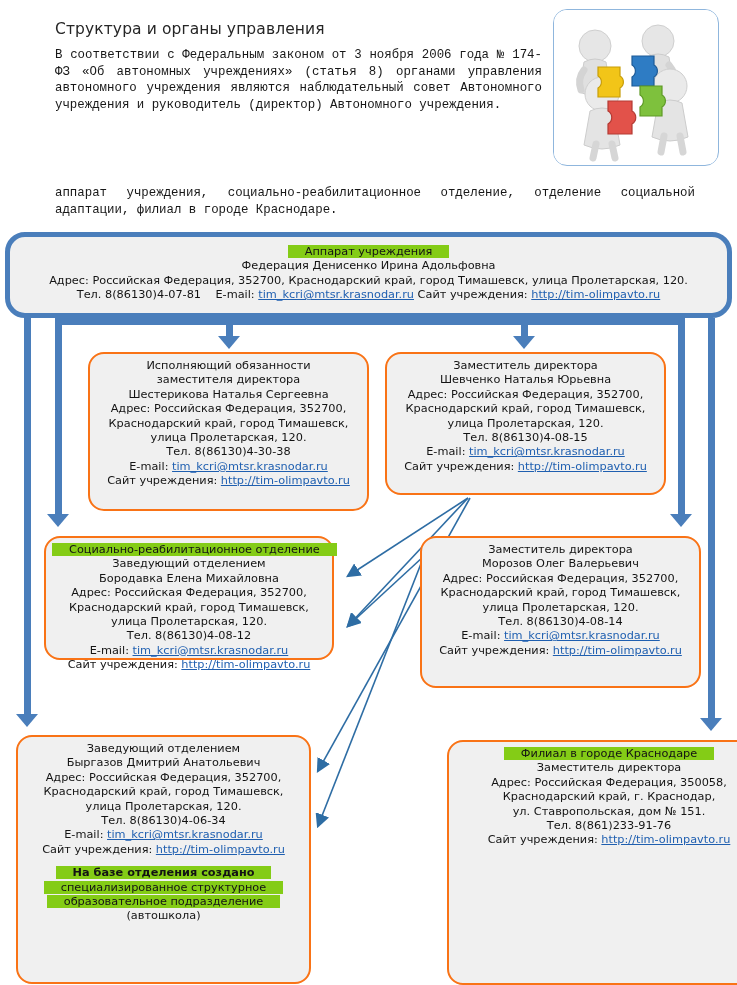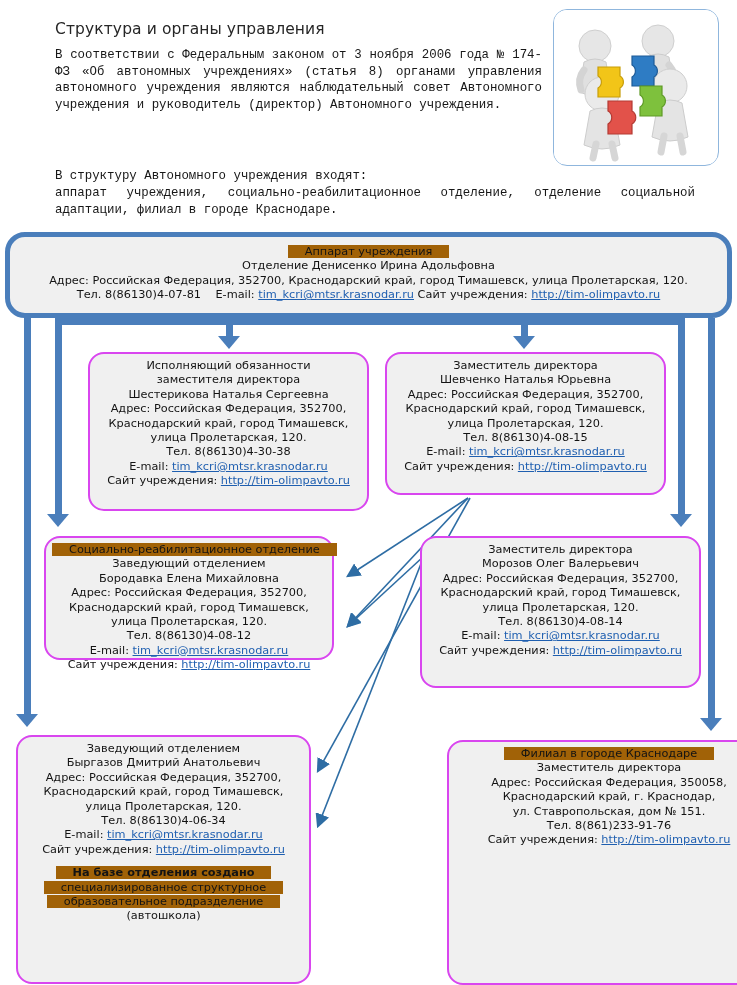--- a/index.html
+++ b/index.html
@@ -66,36 +66,36 @@
   
   #flow {
     position: absolute;
     left: 0; top: 226px; width: 737px; height: 759px;
   }
 
   
   .node {
     position: absolute;
     background: #f0f0f0;
-    border: 2px solid #d946ef;
+    border: 2px solid #f97316;
     border-radius: 16px;
     text-align: center;
     font-size: 11.3px;
     line-height: 14.4px;
     color: #131313;
     padding: 5px 6px;
     z-index: 5;
   }
   .node.thick {
     border-width: 5px;
     border-color: #4a7ebb;
     border-radius: 20px;
   }
   .node .hl {
-    background: #a16207;
+    background: #84cc16;
     padding: 0 17px;
   }
   .node a, .node .link {
     color: #1f5fb0;
     text-decoration: underline;
   }
   .ln { display: block; white-space: nowrap; }
 
   
   #node-apparat   { left: 5px;   top: 6px;   width: 727px; height: 86px; padding-top: 8px; }
@@ -132,21 +132,20 @@
 </style>
 </head>
 <body>
 
 <div id="header-area">
 
   <div id="page-title">Структура и органы управления</div>
 
   <div class="intro-para" id="intro-law">В соответствии с Федеральным законом от 3 ноября 2006 года № 174-ФЗ «Об автономных учреждениях» (статья 8) органами управления автономного учреждения являются наблюдательный совет Автономного учреждения и руководитель (директор) Автономного учреждения.</div>
 
-  <div class="intro-para" id="intro-structure-lead">В структуру Автономного учреждения входят:</div>
 
   <div class="intro-para" id="intro-structure-body">аппарат учреждения, социально-реабилитационное отделение, отделение социальной адаптации, филиал в городе Краснодаре.</div>
 
   <div id="puzzle-image">
     <svg width="163" height="154" viewBox="0 0 163 154" xmlns="http://www.w3.org/2000/svg">
       <rect x="0" y="0" width="163" height="154" fill="#ffffff"></rect>
 
       <g>
         <ellipse cx="41" cy="36" rx="16" ry="16" fill="#e6e6e6" stroke="#cfcfcf" stroke-width="1"></ellipse>
         <path d="M30 52 q11 -6 22 0 l5 30 q-16 7 -32 0 z" fill="#e0e0e0" stroke="#cccccc" stroke-width="1"></path>
@@ -225,21 +224,21 @@
 
     <line x1="470" y1="272" x2="318" y2="545" stroke="#2e6da4" stroke-width="1.6" marker-end="url(#ah)"></line>
 
     <line x1="424" y1="330" x2="318" y2="600" stroke="#2e6da4" stroke-width="1.6" marker-end="url(#ah)"></line>
 
     <line x1="424" y1="330" x2="348" y2="400" stroke="#2e6da4" stroke-width="1.6" marker-end="url(#ah)"></line>
   </svg>
 
   <div class="node thick" id="node-apparat">
     <span class="ln"><span class="hl">Аппарат учреждения</span></span>
-    <span class="ln">Отделение Денисенко Ирина Адольфовна</span>
+    <span class="ln">Федерация Денисенко Ирина Адольфовна</span>
     <span class="ln">Адрес: Российская Федерация, 352700, Краснодарский край, город Тимашевск, улица Пролетарская, 120.</span>
     <span class="ln">
       <span>Тел. 8(86130)4-07-81</span>
       &nbsp;&nbsp;
       <span>E-mail:</span>
       <span class="link"> tim_kcri@mtsr.krasnodar.ru</span>
       <span>Сайт учреждения:</span>
       <span class="link"> http://tim-olimpavto.ru</span>
     </span>
   </div>

